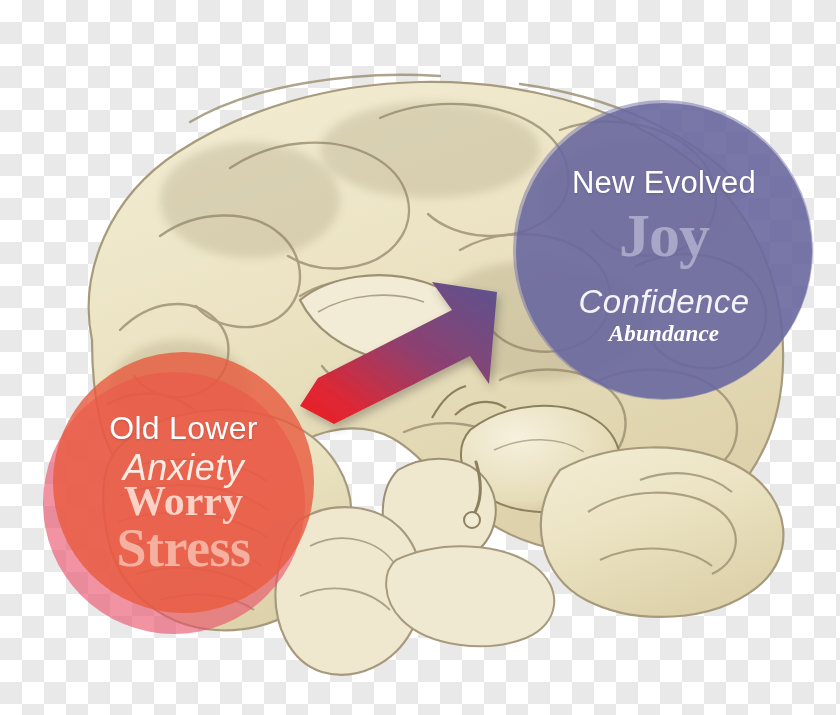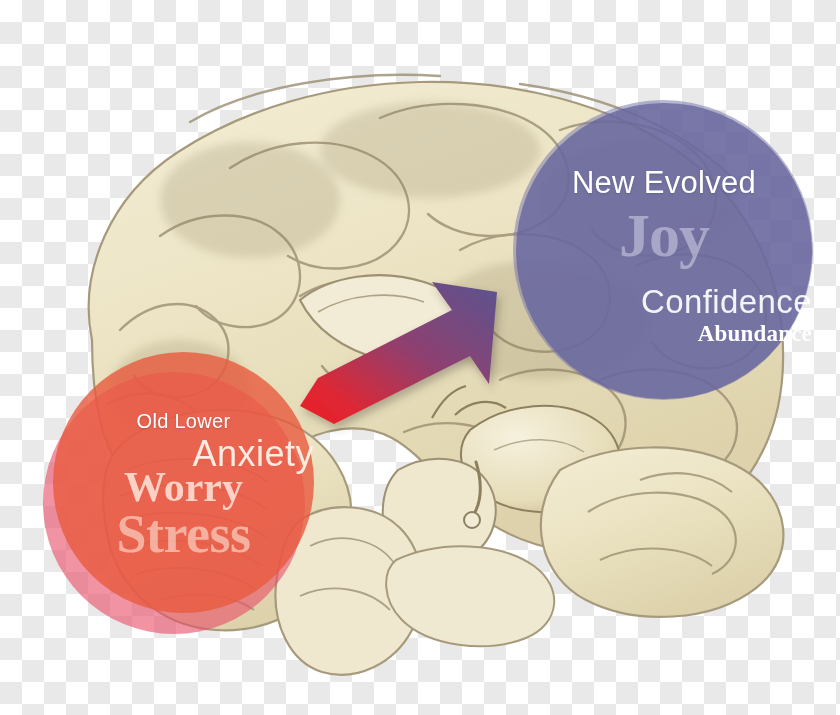--- a/index.html
+++ b/index.html
@@ -85,42 +85,43 @@
     color: #ffffff;
     font-family: "Liberation Sans", sans-serif;
     font-weight: 300;
     letter-spacing: 0.3px;
     line-height: 1.16;
     text-align: center;
     white-space: nowrap;
     text-shadow: 0 1px 2px rgba(60,50,80,0.25);
   }
   #higher-circle .headline { font-size: 31px; }
-  #lower-circle  .headline { font-size: 20px; }
+  #lower-circle  .headline { font-size: 32px; }
 
   .wordstack {
     position: relative;
     width: 100%;
     text-align: center;
   }
 
   .word-big {
     position: absolute;
     left: 0; right: 0;
     text-align: center;
     font-family: "Liberation Serif", serif;
     font-weight: 700;
     white-space: nowrap;
     pointer-events: none;
   }
   .word-mid {
     position: absolute;
     left: 0; right: 0;
-    text-align: right;
+    text-align: center;
     white-space: nowrap;
+    font-style: italic;
   }
 
   
   #joy-word {
     top: 3px;
     font-size: 62px;
     line-height: 1;
     color: rgba(214,211,232,0.55);
     letter-spacing: -1px;
   }

